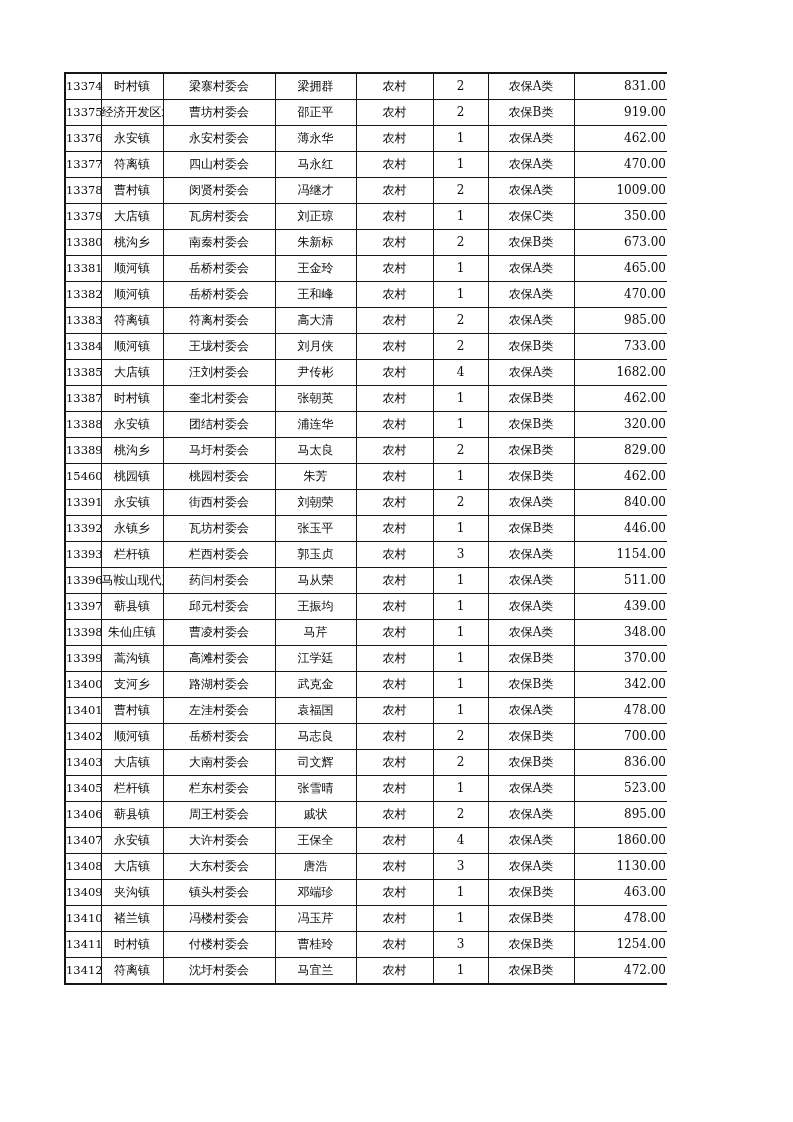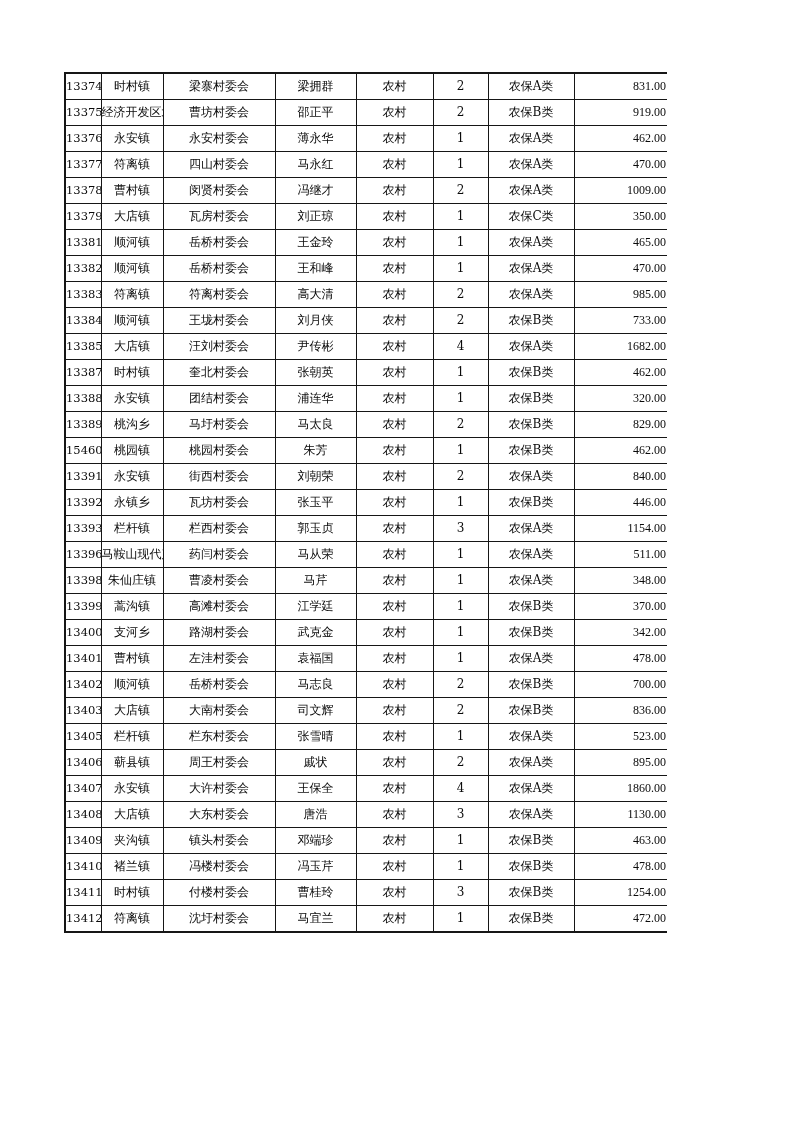--- a/index.html
+++ b/index.html
@@ -36,21 +36,20 @@
     font-size: 12px;
     color: #0a0a0a;
     text-align: center;
     vertical-align: middle;
     white-space: nowrap;
     overflow: hidden;
   }
   table.grid td.col-amount {
     text-align: right;
     padding-right: 1px;
-    font-family: Liberation Serif, serif;
   }
   table.grid td.col-id {
     font-size: 11.5px;
   }
 </style>
 </head>
 <body>
 
 <div class="sheet">
   <table class="grid">
@@ -119,20 +118,30 @@
           <td class="col-id">13379</td>
           <td class="col-town">大店镇</td>
           <td class="col-village">瓦房村委会</td>
           <td class="col-person">刘正琼</td>
           <td class="col-type">农村</td>
           <td class="col-count">1</td>
           <td class="col-category">农保C类</td>
           <td class="col-amount">350.00</td>
         </tr>
         <tr>
+          <td class="col-id">13380</td>
+          <td class="col-town">桃沟乡</td>
+          <td class="col-village">南秦村委会</td>
+          <td class="col-person">朱新标</td>
+          <td class="col-type">农村</td>
+          <td class="col-count">2</td>
+          <td class="col-category">农保B类</td>
+          <td class="col-amount">673.00</td>
+        </tr>
+        <tr>
           <td class="col-id">13381</td>
           <td class="col-town">顺河镇</td>
           <td class="col-village">岳桥村委会</td>
           <td class="col-person">王金玲</td>
           <td class="col-type">农村</td>
           <td class="col-count">1</td>
           <td class="col-category">农保A类</td>
           <td class="col-amount">465.00</td>
         </tr>
         <tr>
@@ -247,20 +256,30 @@
         </tr>
         <tr>
           <td class="col-id">13396</td>
           <td class="col-town">马鞍山现代产业园</td>
           <td class="col-village">药闫村委会</td>
           <td class="col-person">马从荣</td>
           <td class="col-type">农村</td>
           <td class="col-count">1</td>
           <td class="col-category">农保A类</td>
           <td class="col-amount">511.00</td>
+        </tr>
+        <tr>
+          <td class="col-id">13397</td>
+          <td class="col-town">蕲县镇</td>
+          <td class="col-village">邱元村委会</td>
+          <td class="col-person">王振均</td>
+          <td class="col-type">农村</td>
+          <td class="col-count">1</td>
+          <td class="col-category">农保A类</td>
+          <td class="col-amount">439.00</td>
         </tr>
         <tr>
           <td class="col-id">13398</td>
           <td class="col-town">朱仙庄镇</td>
           <td class="col-village">曹凌村委会</td>
           <td class="col-person">马芹</td>
           <td class="col-type">农村</td>
           <td class="col-count">1</td>
           <td class="col-category">农保A类</td>
           <td class="col-amount">348.00</td>

